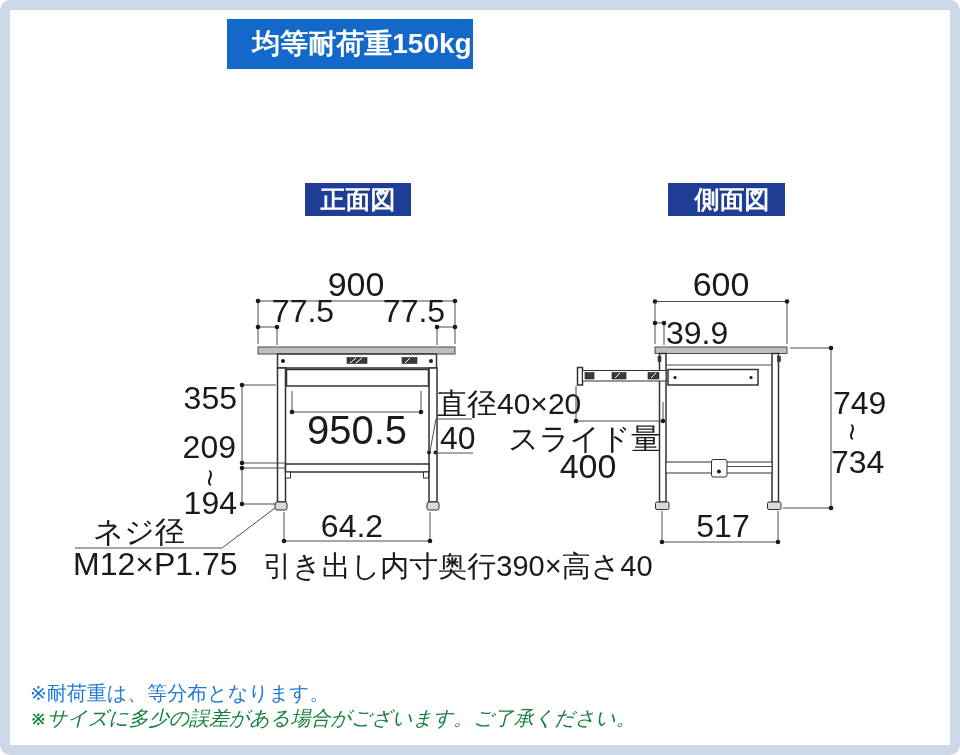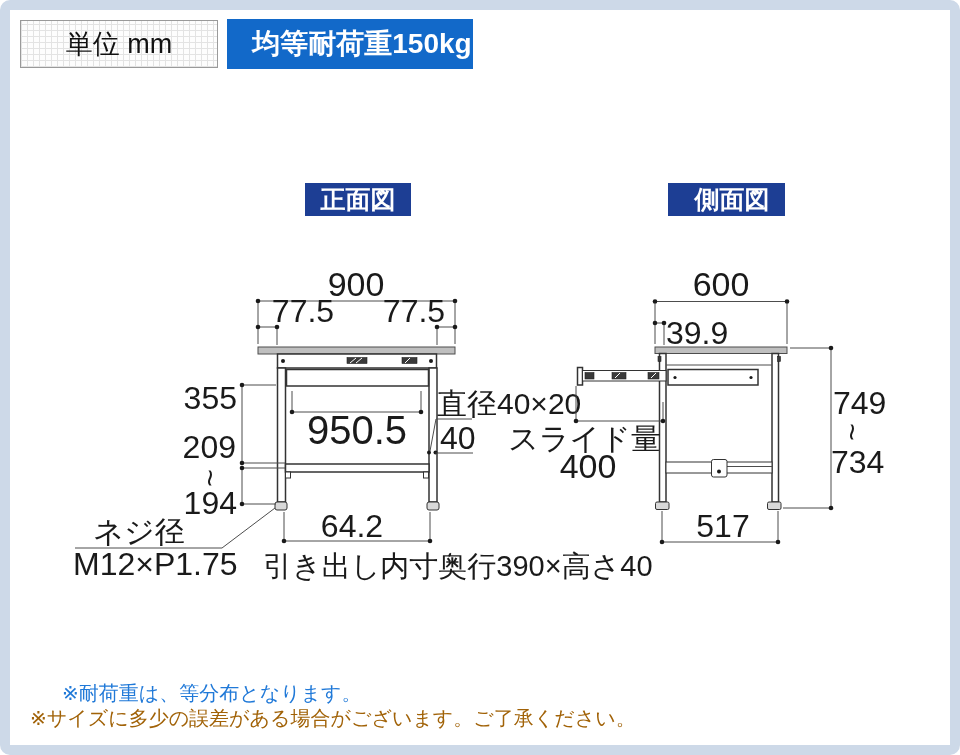--- a/index.html
+++ b/index.html
@@ -22,45 +22,42 @@
     background:#1269c9;color:#ffffff;font-weight:700;font-size:28px;
     display:flex;align-items:center;justify-content:center;padding-left:24px;
   }
   .view-title{
     width:106px;height:33px;background:#1d3e94;color:#ffffff;
     font-weight:700;font-size:25px;line-height:33px;text-align:center;
   }
   .vt-front{left:305px;top:183px;text-align:center;}
   .vt-side{left:668px;top:183px;padding-left:11px;}
   .note{left:30px;font-size:20px;white-space:nowrap;}
-  .note-blue{top:680px;color:#2079d8;margin-left:32px;}
-  .note-black{top:705px;color:#a16207;}
+  .note-blue{top:680px;color:#2079d8;}
+  .note-black{top:705px;color:#15803d;font-style:italic;}
   svg text{fill:#1a1a1a;}
   .t40{font-size:40px;}
   .t34{font-size:34px;}
   .t32{font-size:32px;}
   .t30{font-size:30px;}
   .t29{font-size:29px;}
   .dln{stroke:#4d4d4d;stroke-width:1;fill:none;}
   .drw{stroke:#333;stroke-width:1.5;fill:#fff;}
   .drw-thin{stroke:#333;stroke-width:1;fill:#fff;}
   .dot{fill:#1a1a1a;}
   .dark{fill:#3a3a3a;stroke:#222;stroke-width:0.6;}
   .slash{stroke:#fff;stroke-width:1;fill:none;}
   .top{fill:#bfbfbf;stroke:#4d4d4d;stroke-width:1;}
   .foot{fill:#d9d9d9;stroke:#333;stroke-width:1;}
 </style>
 </head>
 <body>
 
 <div class="stage">
 
-  <div class="abs badge-unit">
-    <span>単位 mm</span>
-  </div>
   <div class="abs badge-load">
     <span>均等耐荷重150kg</span>
   </div>
 
   <div class="abs view-title vt-front">正面図</div>
   <div class="abs view-title vt-side">側面図</div>
 
   <svg class="abs" style="left:0;top:0;" width="960" height="755" viewBox="0 0 960 755">
 
     <g>

